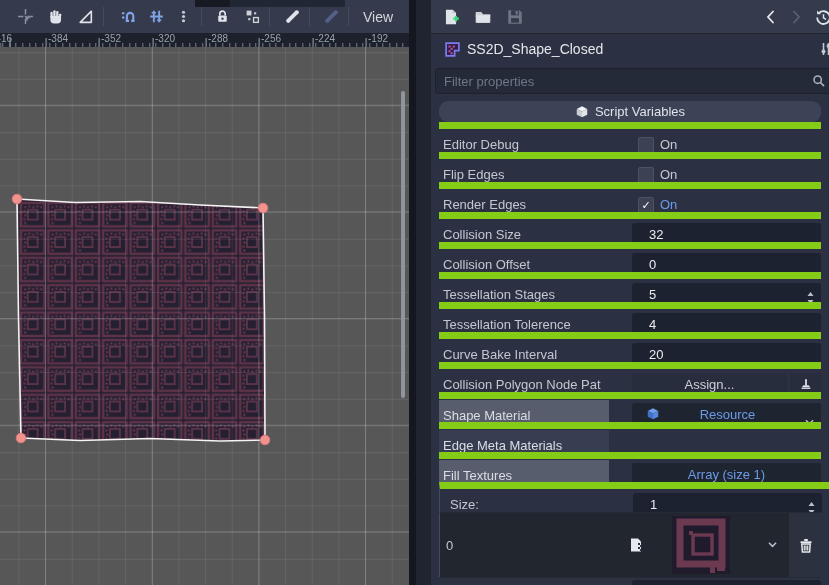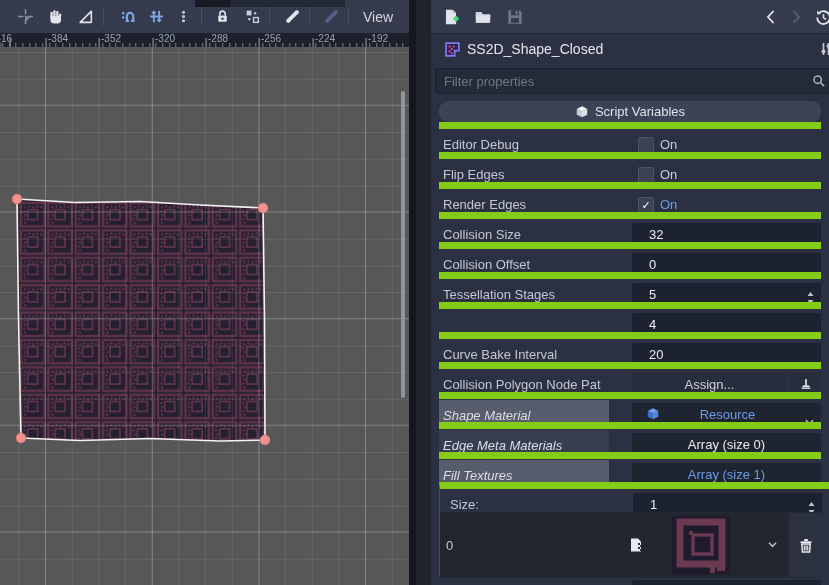--- a/index.html
+++ b/index.html
@@ -40,21 +40,21 @@
   .title-text{margin-left:6px;color:#e4e6ea;font-size:14px;}
   .filter-wrap{position:absolute;left:4px;top:68px;width:397px;height:24px;background:#242a38;border:1px solid #1c212d;border-radius:3px;display:flex;align-items:center;}
   .filter-input{flex:1;background:transparent;border:none;outline:none;color:#fdba74;font-size:13px;padding:0 8px;font-family:inherit;}
   .filter-input::placeholder{color:#6f7686;}
 
   .props{position:absolute;left:0;top:95px;width:413px;height:490px;}
   .sect-header{position:absolute;left:8px;top:6px;width:382px;height:21px;background:#3c4356;border-radius:9px;
     display:flex;align-items:center;justify-content:center;color:#dfe2e8;font-size:13px;gap:6px;}
   .prow{position:absolute;left:8px;width:382px;height:30px;border-top:7px solid #84cc16;}
   .plabel{position:absolute;left:4px;top:0;height:30px;display:flex;align-items:center;color:#c3c7d0;}
-  .labelcell{position:absolute;left:0;top:1px;width:170px;height:28px;font-style:italic;}
+  .labelcell{position:absolute;left:0;top:1px;width:170px;height:28px;}
   .labelcell.hl{background:#575d6d;}
   .labelcell.alt{background:#373e52;}
   .labelcell .plabel{color:#dadde3;}
   .valuearea{position:absolute;left:193px;top:0;width:189px;height:30px;}
   .field{position:absolute;left:0;top:4px;width:189px;height:22px;background:#1d2230;border-radius:3px;color:#e9ebef;
     display:flex;align-items:center;padding-left:17px;box-sizing:border-box;position:absolute;}
   .slider-line{position:absolute;left:0;bottom:0;width:100%;height:2px;background:#5b6274;border-radius:1px;}
   .slider-grab{position:absolute;bottom:-1px;width:8px;height:4px;background:#e6e9ee;border-radius:1px;}
   .spinner{position:absolute;right:6px;top:8px;}
   .checkbox{position:absolute;left:6px;top:8px;width:14px;height:14px;background:#3c4254;border:1px solid #4b5268;border-radius:2px;
@@ -403,20 +403,21 @@
               <svg width="9" height="14" viewBox="0 0 8 14" fill="#b9bfcb">
                 <path d="M4 1L7 5H1z"></path>
                   <path d="M1 9h6L4 13z"></path>
                 </svg>
             </span>
           </div>
         </div>
       </div>
 
       <div class="prow" style="top:207px">
+        <span class="plabel">Tessellation Tolerence</span>
         <div class="valuearea">
           <div class="field">
             <span>4</span>
             <span class="slider-line"></span>
             <span class="slider-grab" style="left:43%"></span>
           </div>
         </div>
       </div>
 
       <div class="prow" style="top:237px">
@@ -465,25 +466,20 @@
                   <path d="M2 2.5l4 4 4-4" fill="none" stroke="#b9bfcb" stroke-width="1.7"></path>
                 </svg>
             </span>
           </div>
         </div>
       </div>
 
       <div class="prow" style="top:327px">
         <div class="labelcell alt">
           <span class="plabel">Edge Meta Materials</span>
-        </div>
-        <div class="valuearea">
-          <div class="res-value">
-            <span class="white-text" style="margin:0 auto">Array (size 0)</span>
-          </div>
         </div>
       </div>
 
       <div class="prow" style="top:357px">
         <div class="labelcell hl">
           <span class="plabel">Fill Textures</span>
         </div>
         <div class="valuearea">
           <div class="res-value">
             <span class="blue-text" style="margin:0 auto">Array (size 1)</span>

